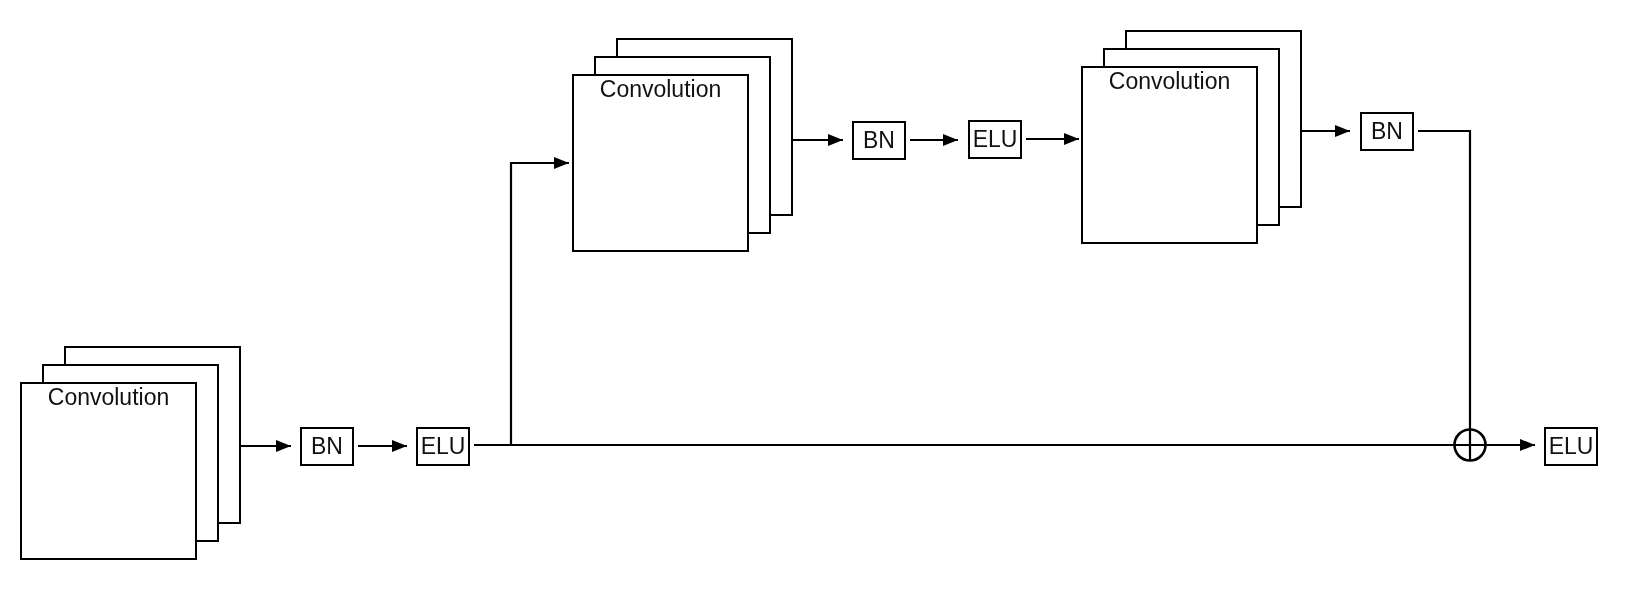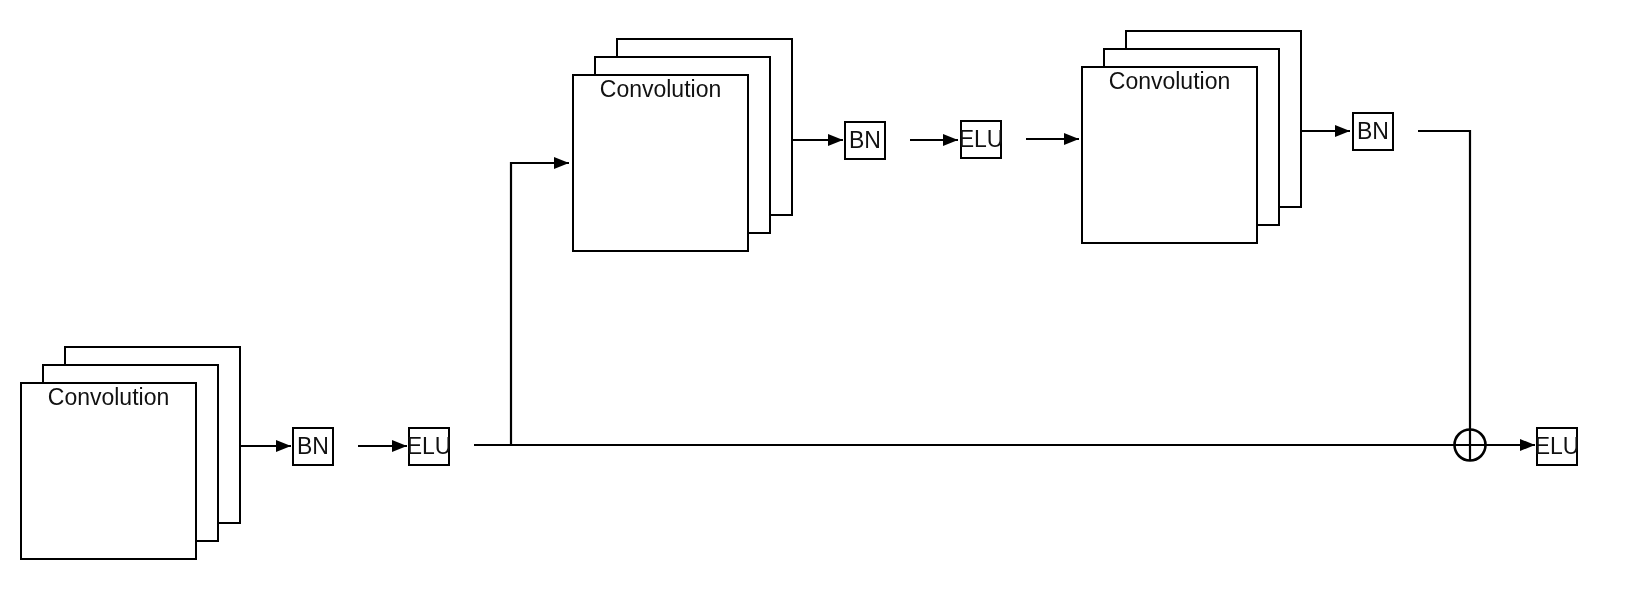--- a/index.html
+++ b/index.html
@@ -28,30 +28,31 @@
     align-items: flex-start;
     justify-content: center;
   }
   .conv-label {
     font-size: 23px;
     color: #111111;
     white-space: nowrap;
   }
   .small-node {
     position: absolute;
-    width: 42px;
+    width: 54px;
     height: 39px;
     background: #ffffff;
     border: 2px solid #000000;
     box-sizing: border-box;
     display: flex;
     align-items: center;
     justify-content: center;
     font-size: 23px;
     color: #111111;
+    margin-left: 8px;
   }
   #wires {
     position: absolute;
     left: 0;
     top: 0;
     pointer-events: none;
   }
 </style>
 </head>
 <body>

